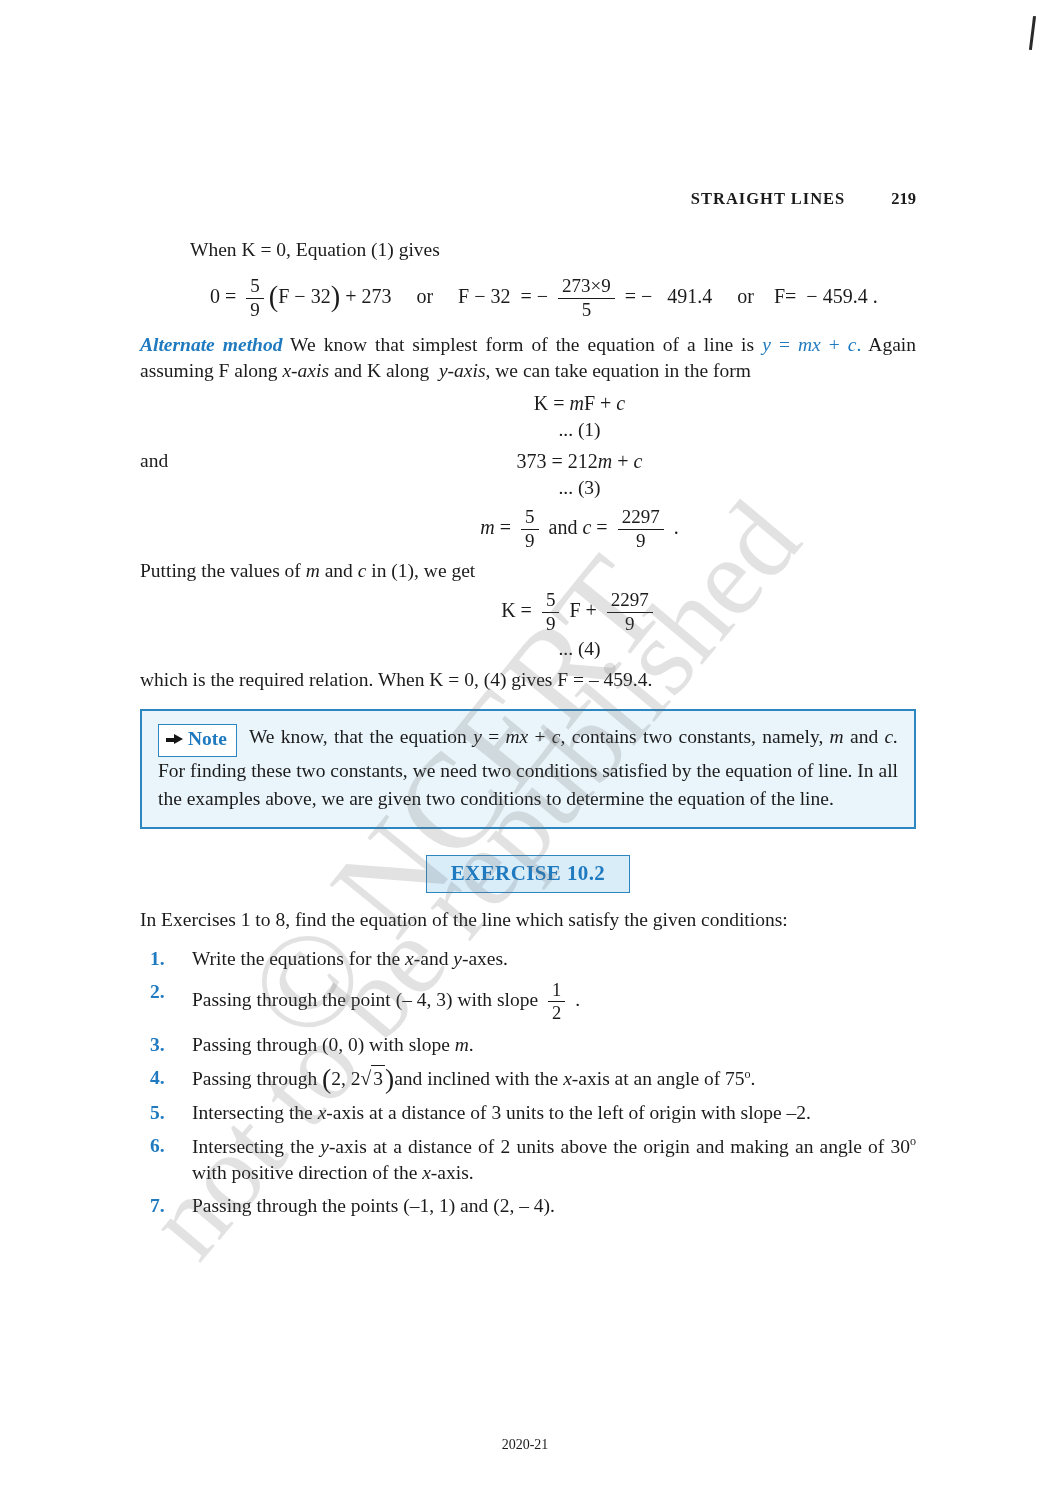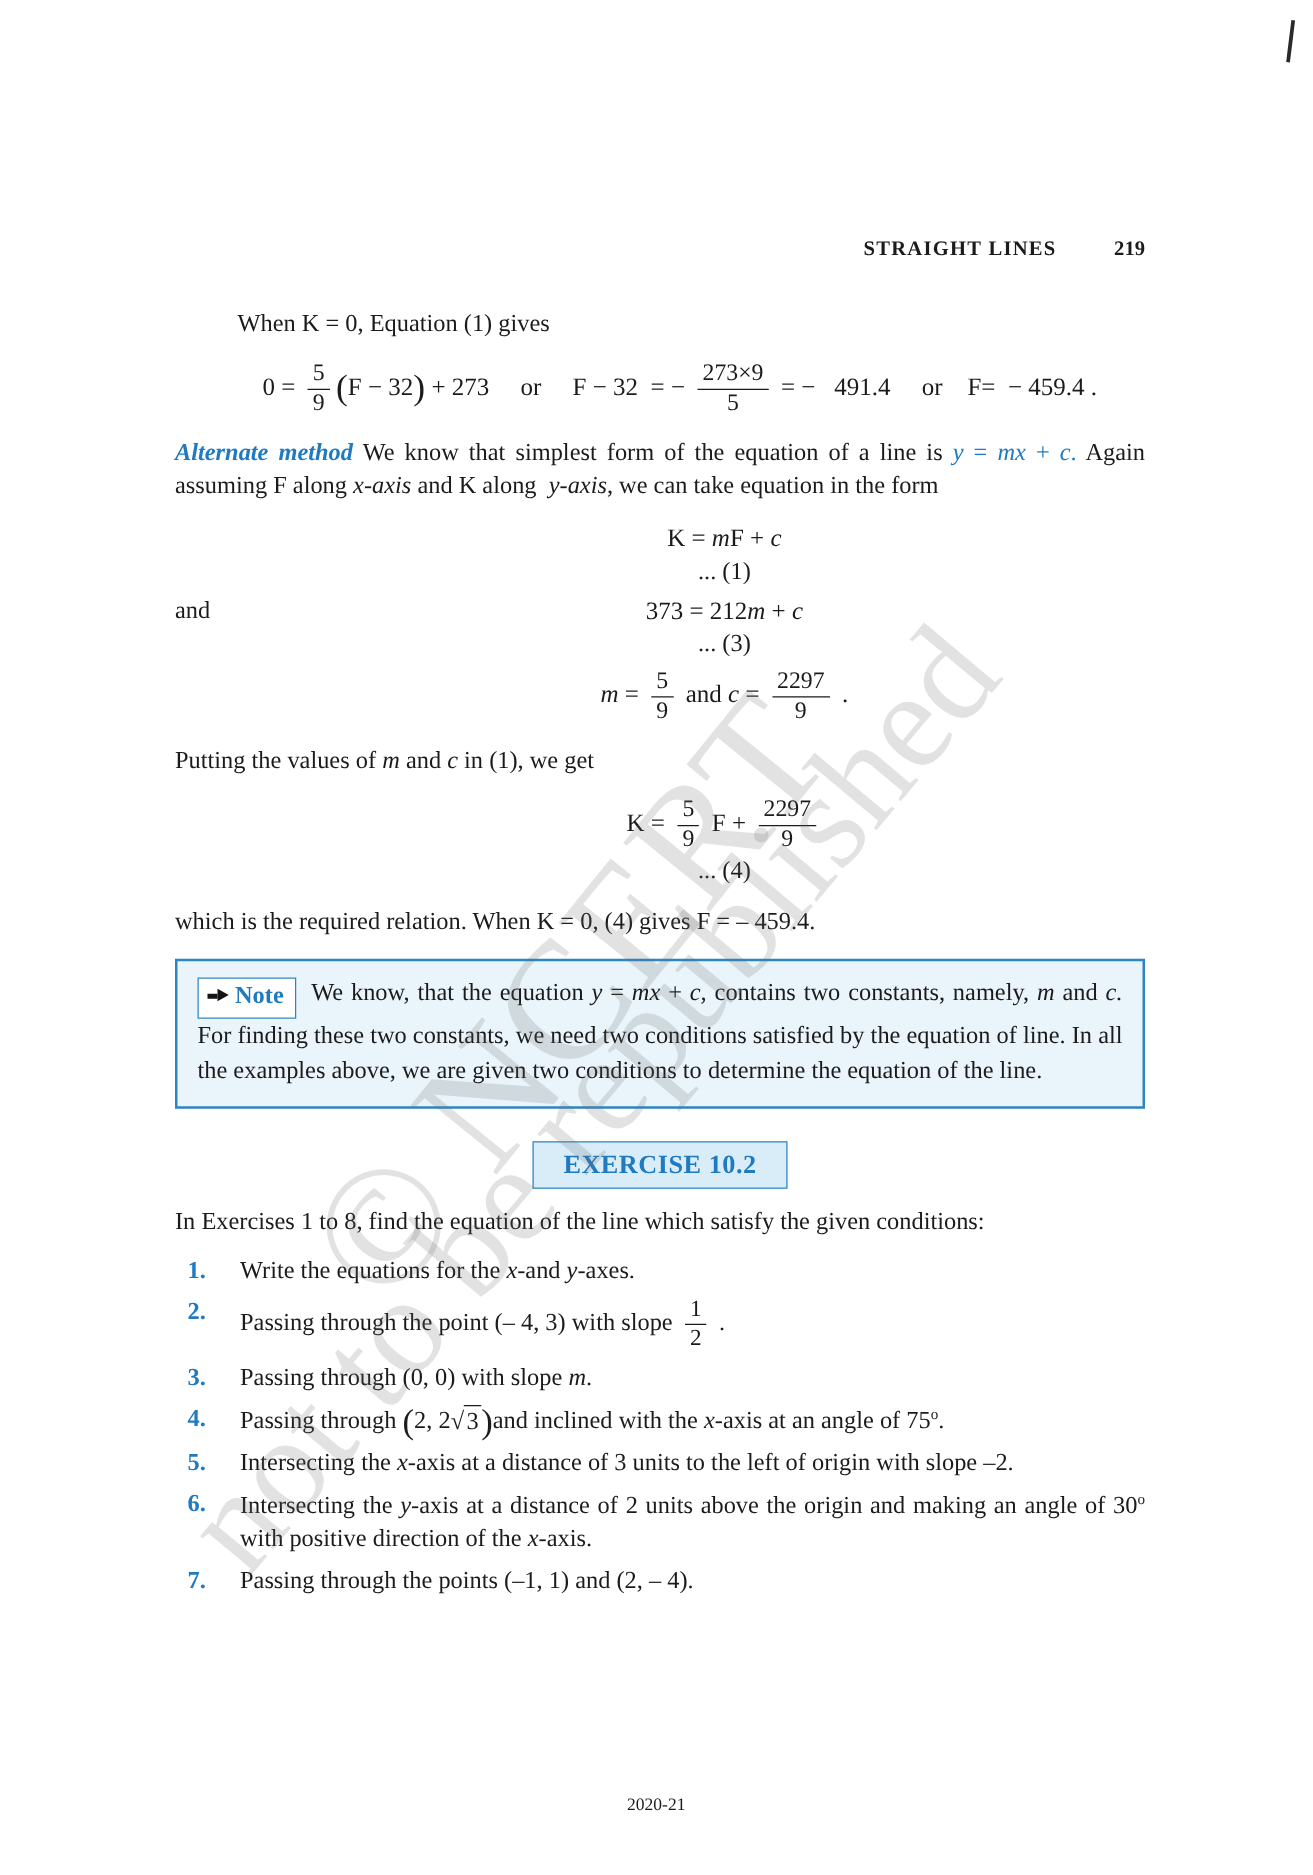--- a/index.html
+++ b/index.html
@@ -6,21 +6,21 @@
   .page{position:relative;width:1050px;height:1500px;background:#fff;overflow:hidden;
         font-family:"Liberation Serif",serif;color:var(--text,#1b1b1b);
         font-size:19.5px;line-height:1.35;}
   .corner-mark{position:absolute;top:16px;right:16px;width:3px;height:34px;background:#2a2a2a;transform:rotate(7deg);}
   
   .header{position:absolute;top:188px;left:140px;width:776px;text-align:right;font-size:16.5px;z-index:1;font-weight:bold;}
   .header .title{letter-spacing:1px;}
   .header .pagenum{margin-left:46px;}
   
   .content{position:absolute;left:140px;top:232px;width:776px;z-index:1;}
-  .para{margin:15px 0;text-align:justify;}
+  .para{margin:5px 0;text-align:justify;}
   .indent{text-indent:50px;}
   .rich{white-space:pre-wrap;}
   
   .eq-block{margin:12px 0 10px;padding-left:70px;font-size:20px;}
   .eq-row{position:relative;display:flex;align-items:center;
           margin:5px 0;padding-left:178px;padding-right:75px;font-size:20px;flex-direction:column;}
   .eq-left{position:absolute;left:0;font-size:19.5px;}
   .eq-tag{font-size:19.5px;flex:0 0 auto;}
   .frac{display:inline-flex;flex-direction:column;align-items:center;vertical-align:middle;
         margin:0 5px;line-height:1.2;font-size:0.95em;text-align:center;}

